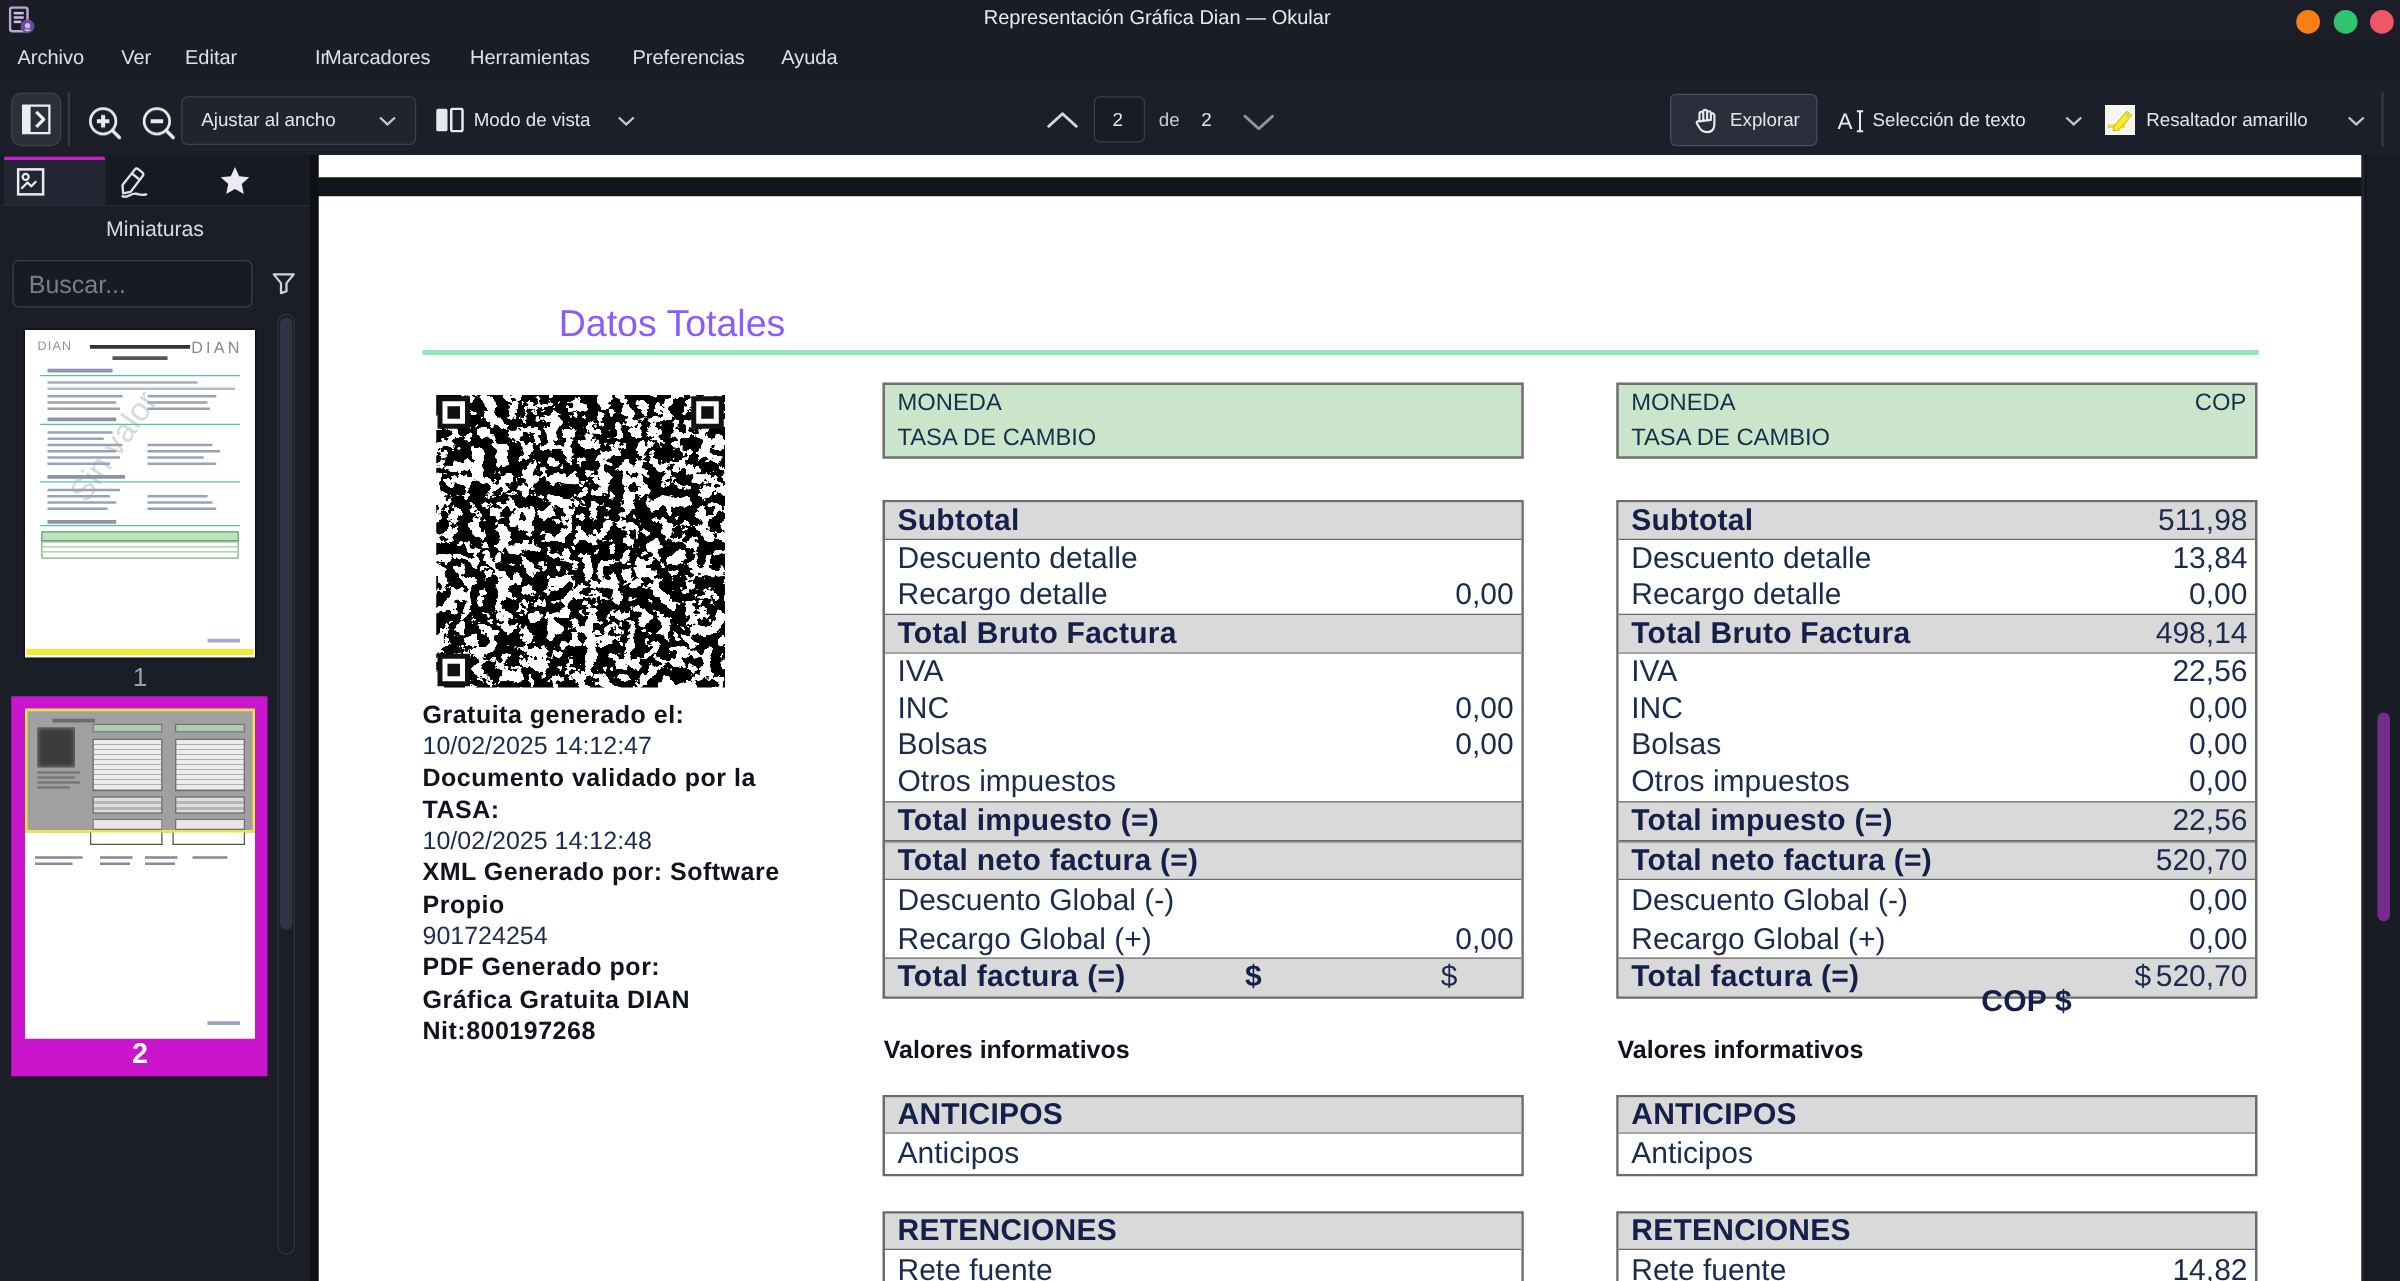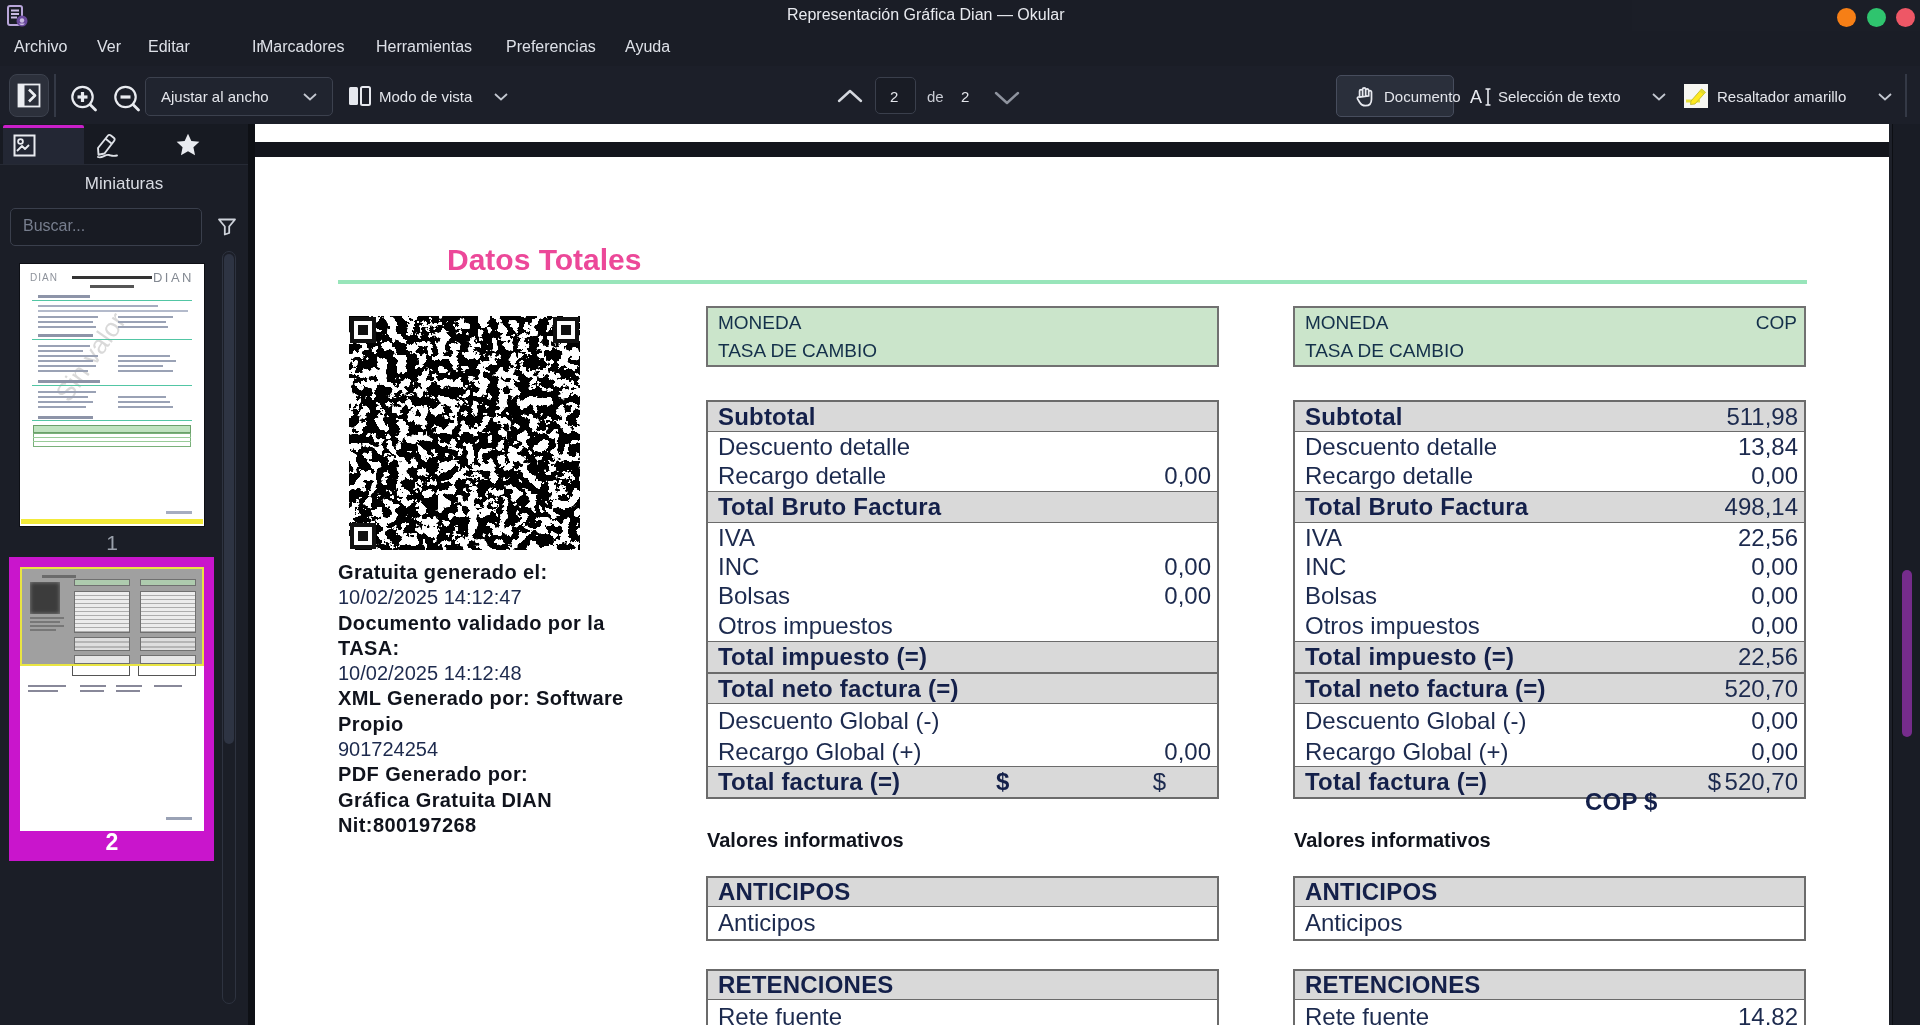--- a/index.html
+++ b/index.html
@@ -18,33 +18,33 @@
   .tsep { position:absolute; width:1.5px; background:#343946; top:8px; height:43px; }
   .ttext { position:absolute; font-size:15px; color:#e3e5eb; top:22px; }
   .chev { position:absolute; width:14px; height:8px; }
 
   
   #sidebar { position:absolute; left:0; top:124px; width:248px; height:901px; background:#1b1e27; }
   #tabactive { position:absolute; left:3px; top:1px; width:81px; height:39px; background:#232734; border-top:3px solid #c91fc9; border-radius:2px 2px 0 0; }
   #tabline { position:absolute; left:0; top:40px; width:248px; height:1px; background:#262a35; }
   #minia { position:absolute; left:0; top:50px; width:248px; text-align:center; font-size:17px; color:#d9dce3; }
   #search { position:absolute; left:10px; top:84px; width:192px; height:38px; border:1px solid #3a3f4c; border-radius:5px; background:#181b23; }
-  #search span { position:absolute; left:12px; top:8px; font-size:16px; color:#777e8e; }
+  #search span { position:absolute; left:12px; top:8px; font-size:20px; color:#777e8e; }
   .thumbpage { position:absolute; background:#fff; }
   .pnum { position:absolute; width:184px; text-align:center; font-size:21px; }
 
   
   #splitter { position:absolute; left:248px; top:124px; width:7px; height:901px; background:#0e1015; }
   #main { position:absolute; left:255px; top:124px; width:1665px; height:901px; background:#1d2029; }
   #page1b { position:absolute; left:0; top:0; width:1634px; height:18px; background:#ffffff; }
   #pagegap { position:absolute; left:0; top:18px; width:1634px; height:15px; background:#13151c; }
   #page2 { position:absolute; left:0; top:33px; width:1634px; height:868px; background:#ffffff; overflow:hidden; }
 
   
-  #dt { position:absolute; left:192px; top:86px; font-size:30px; font-weight:bold; color:#ec4899; }
+  #dt { position:absolute; left:192px; top:86px; font-size:30px; font-weight:normal; color:#8b5cf6; }
   #mintline { position:absolute; left:83px; top:123px; width:1469px; height:4px; background:#98e5ba; }
   #info { position:absolute; left:83px; top:403px; font-size:20px; color:#1d2a4d; line-height:25.3px; }
   #info b { color:#10131c; letter-spacing:0.4px; }
 
   .tbl { position:absolute; width:513px; border:2px solid #6b6b6b; }
   .trow { position:relative; display:flex; justify-content:space-between; align-items:center;
           padding:0 6px 0 10px; font-size:24px; color:#1c2a4e; background:#fff; }
   .thdr { background:#d9d9d9; border-top:1.5px solid #6b6b6b; border-bottom:1.5px solid #6b6b6b; }
   .thdr .lab { font-weight:bold; color:#14204a; letter-spacing:0.2px; }
   .first { border-top:none; }
@@ -126,21 +126,21 @@
   <div class="ttext" style="left:927px; color:#c9ccd4;">de</div>
   <div class="ttext" style="left:961px; color:#e3e5eb;">2</div>
   <svg class="abs" style="left:994px; top:25px;" width="26" height="14" viewBox="0 0 26 14">
       <path d="M2 2 L13 12 24 2" fill="none" stroke="#8e939e" stroke-width="2.4" stroke-linecap="round" stroke-linejoin="round"></path>
     </svg>
 
   <div class="tbtn" style="left:1336px; top:9px; width:118px; height:42px; background:#2a2f3b; border:1px solid #474d5d;"></div>
   <svg class="abs" style="left:1352px; top:18px;" width="26" height="26" viewBox="0 0 24 24">
     <path d="M7 12 V6.5 a1.4 1.4 0 0 1 2.8 0 V11 M9.8 10.5 V5 a1.4 1.4 0 0 1 2.8 0 V10.5 M12.6 10.5 V6 a1.4 1.4 0 0 1 2.8 0 V11 M15.4 11 V7.5 a1.3 1.3 0 0 1 2.6 0 V14 c0 4-2 6-5.5 6 -2.8 0-4.2-1-5.5-3.2 L5 13.5 a1.3 1.3 0 0 1 2-1.4 z" fill="none" stroke="#e8eaf0" stroke-width="1.6" stroke-linecap="round" stroke-linejoin="round"></path>
   </svg>
-  <div class="ttext" style="left:1384px;">Documento</div>
+  <div class="ttext" style="left:1384px;">Explorar</div>
 
   <svg class="abs" style="left:1470px; top:19px;" width="26" height="24" viewBox="0 0 26 24">
     <text x="0" y="18" font-size="18" fill="#e8eaf0" font-family="Liberation Sans">A</text>
     <line x1="18" y1="4" x2="18" y2="20" stroke="#e8eaf0" stroke-width="1.6"></line>
     <path d="M15.5 4 h5 M15.5 20 h5" stroke="#e8eaf0" stroke-width="1.6"></path>
   </svg>
   <div class="ttext" style="left:1498px;">Selección de texto</div>
   <svg class="chev" style="left:1652px; top:27px;" viewBox="0 0 14 8">
       <path d="M1 1 l6 5.5 6-5.5" fill="none" stroke="#c3c7d0" stroke-width="1.8"></path>
     </svg>

